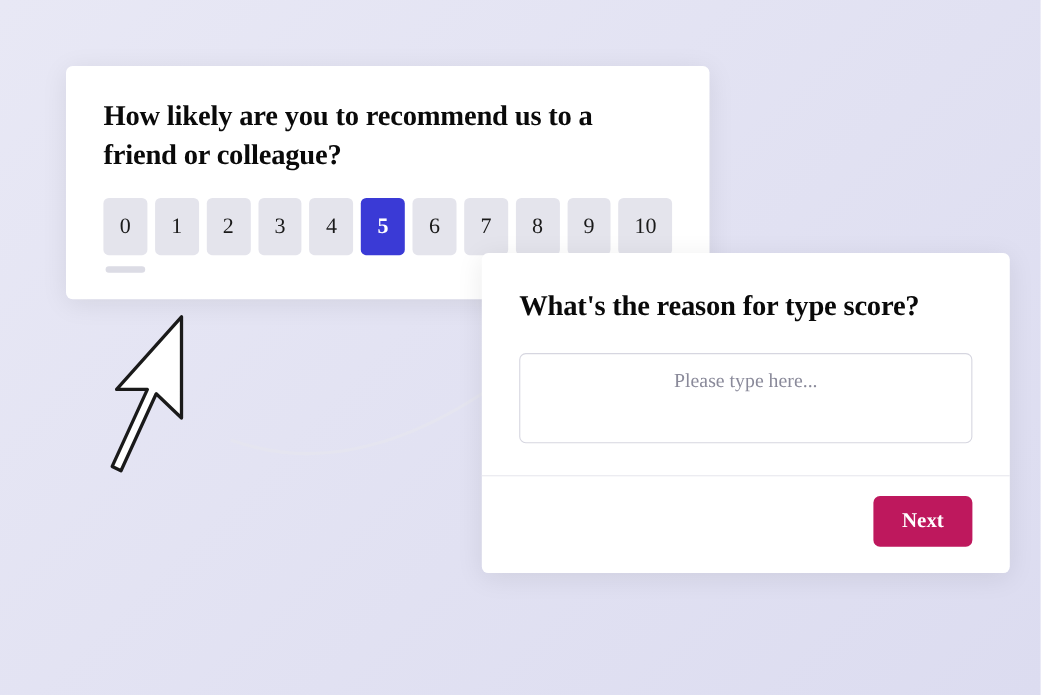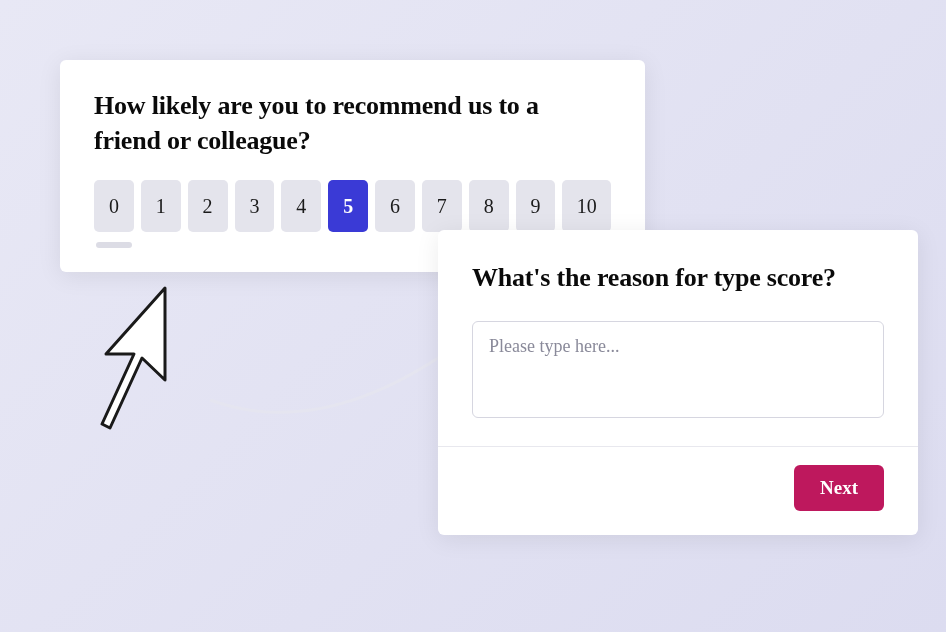--- a/index.html
+++ b/index.html
@@ -72,29 +72,30 @@
       margin-left: 2px;
     }
     .card-reason {
       left: 438px;
       top: 230px;
       width: 480px;
       padding: 30px 34px 24px 34px;
     }
     .reason-input {
       width: 100%;
-      height: 97px;
+      height: 82px;
       border: 1px solid #d6d6e0;
       border-radius: 6px;
       padding: 14px 16px;
       font-size: 18px;
       font-family: inherit;
       color: #000000;
       resize: none;
       margin-top: 4px;
+      text-align: center;
     }
     .reason-input::placeholder {
       color: #8a8a9a;
     }
     .divider {
       height: 1px;
       background: #e8e8ee;
       margin: 24px -34px 0 -34px;
     }
     .footer {

